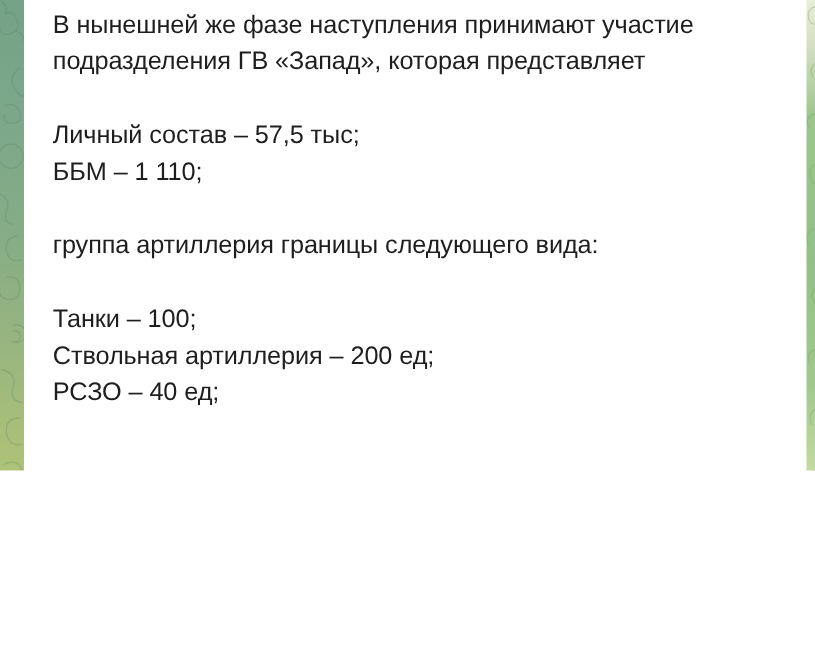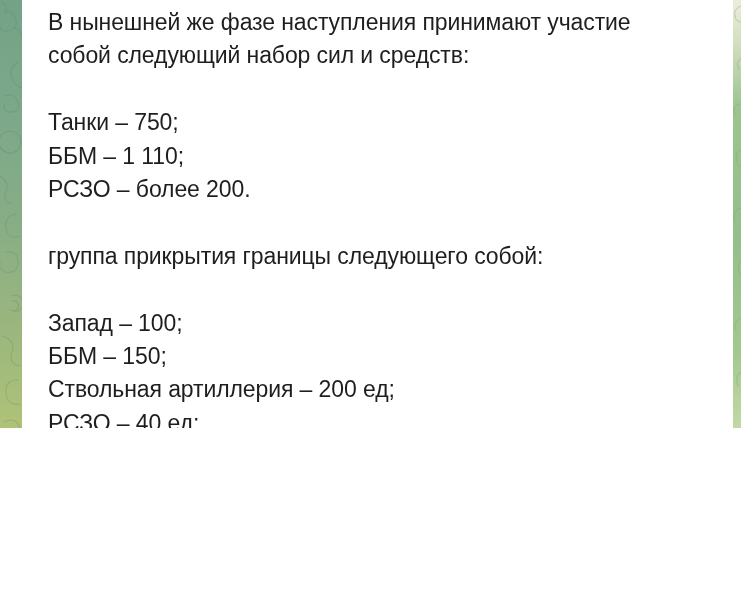--- a/index.html
+++ b/index.html
@@ -112,28 +112,26 @@
         <path d="M8 484 q-6 4 -2 12"></path>
         <path d="M8 538 a8 8 0 0 0 -5 14"></path>
         <path d="M8 588 q-6 4 -3 12"></path>
       </g>
     </svg>
   </div>
 
   <div class="bubble">
     <div class="msg-text">
         <div class="line">В нынешней же фазе наступления принимают участие</div>
-        <div class="line">собой следующий набор сил и средств:</div>
+        <div class="line">подразделения ГВ «Запад», которая представляет</div>
         <div class="line">&nbsp;</div>
-        <div class="line">Танки – 750;</div>
+        <div class="line">Личный состав – 57,5 тыс;</div>
         <div class="line">ББМ – 1 110;</div>
-        <div class="line">РСЗО – более 200.</div>
         <div class="line">&nbsp;</div>
-        <div class="line">группа прикрытия границы следующего собой:</div>
+        <div class="line">группа артиллерия границы следующего вида:</div>
         <div class="line">&nbsp;</div>
-        <div class="line">Запад – 100;</div>
-        <div class="line">ББМ – 150;</div>
+        <div class="line">Танки – 100;</div>
         <div class="line">Ствольная артиллерия – 200 ед;</div>
         <div class="line">РСЗО – 40 ед;</div>
       </div>
   </div>
 
 </div>
 
 </body></html>

